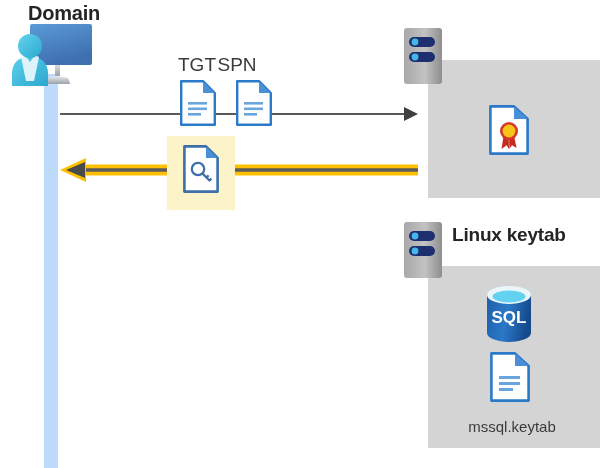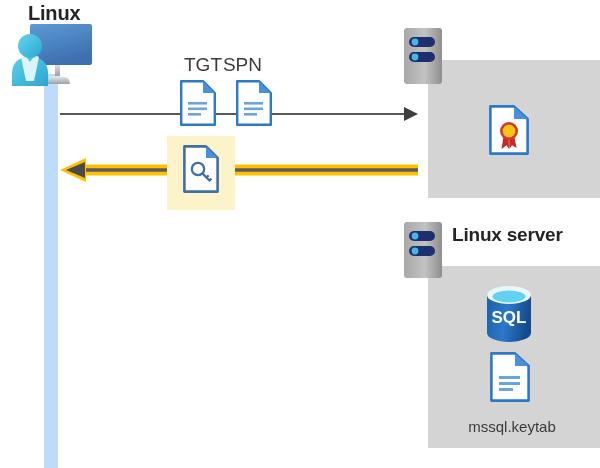--- a/index.html
+++ b/index.html
@@ -42,21 +42,21 @@
     background: #bfdbfc;
   }
 
   
   #client-icon { left: 8px; top: 22px; width: 96px; height: 70px; }
 
   
   .doc-label {
     font-size: 19px;
     color: #3b3b3b;
-    text-align: right;
+    text-align: center;
   }
   #tgt-label { left: 172px; top: 54px; width: 50px; }
   #spn-label { left: 212px; top: 54px; width: 50px; }
 
   
   #key-highlight {
     left: 167px; top: 136px;
     width: 68px; height: 74px;
     background: #fdf3c8;
   }
@@ -110,24 +110,24 @@
       <rect x="22" y="2" width="62" height="41" rx="2" fill="url(#gMon)"></rect>
 
       <path d="M4 52 q0 -14 13 -17 l5 -2 l5 2 q13 3 13 17 v12 H4 z" fill="url(#gBody)"></path>
 
       <path d="M17 33 l5 7 l5 -7 l4 2 l-5 24 h-8 l-5 -24 z" fill="#eaf7fc" opacity="0.92"></path>
 
       <circle cx="22" cy="24" r="12" fill="url(#gHead)"></circle>
     </svg>
   </div>
 
-  <div class="abs title" id="client-title">Linux</div>
-
-
-  <div class="abs title" id="linux-title">Linux server</div>
+  <div class="abs title" id="client-title">Domain</div>
+
+
+  <div class="abs title" id="linux-title">Linux keytab</div>
 
   <div class="abs" style="left:60px; top:106px; width:358px; height:16px;">
     <svg width="358" height="16" viewBox="0 0 358 16">
       <line x1="0" y1="8" x2="344" y2="8" stroke="#595959" stroke-width="2.2"></line>
       <path d="M344 1 L358 8 L344 15 Z" fill="#3f3f3f"></path>
     </svg>
   </div>
 
   <div class="abs" style="left:60px; top:158px; width:358px; height:24px;">
     <svg width="358" height="24" viewBox="0 0 358 24">

